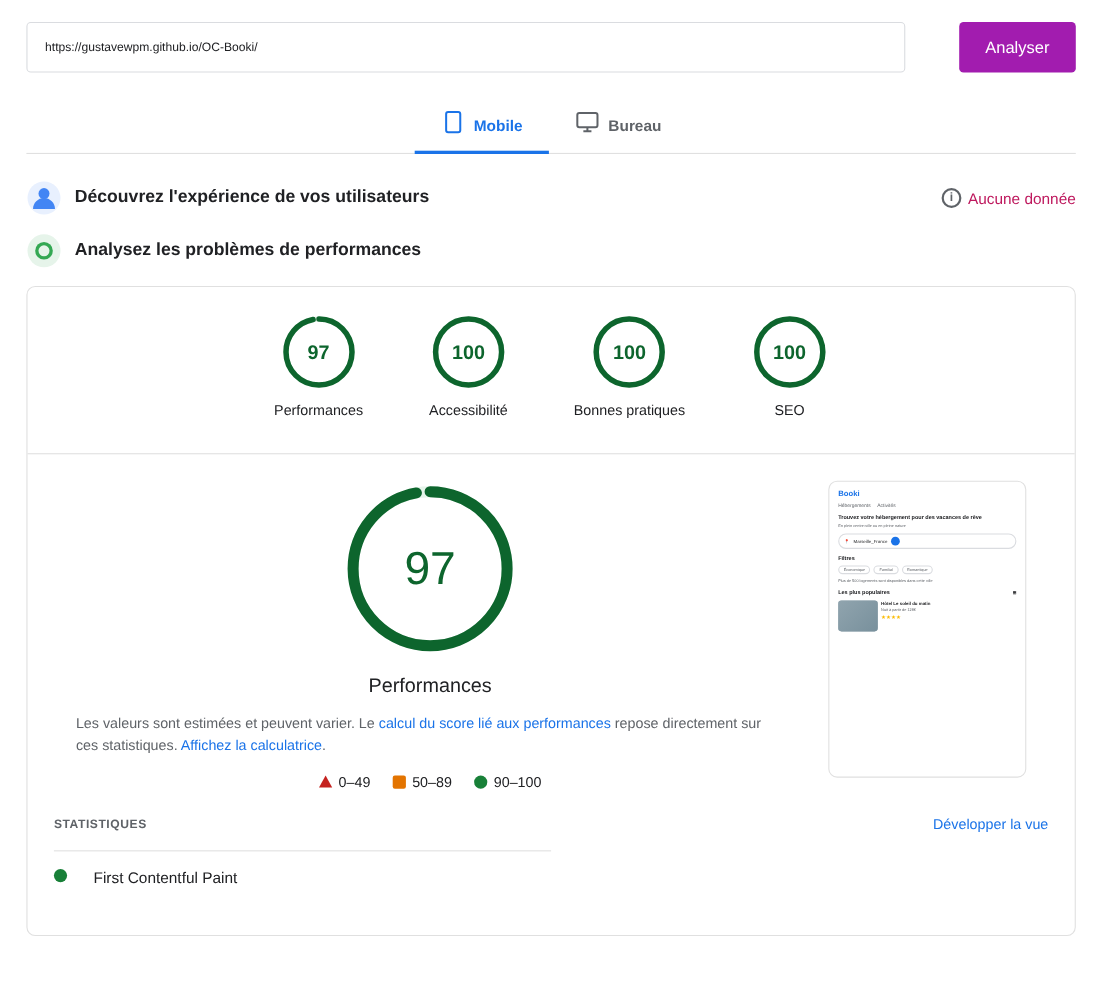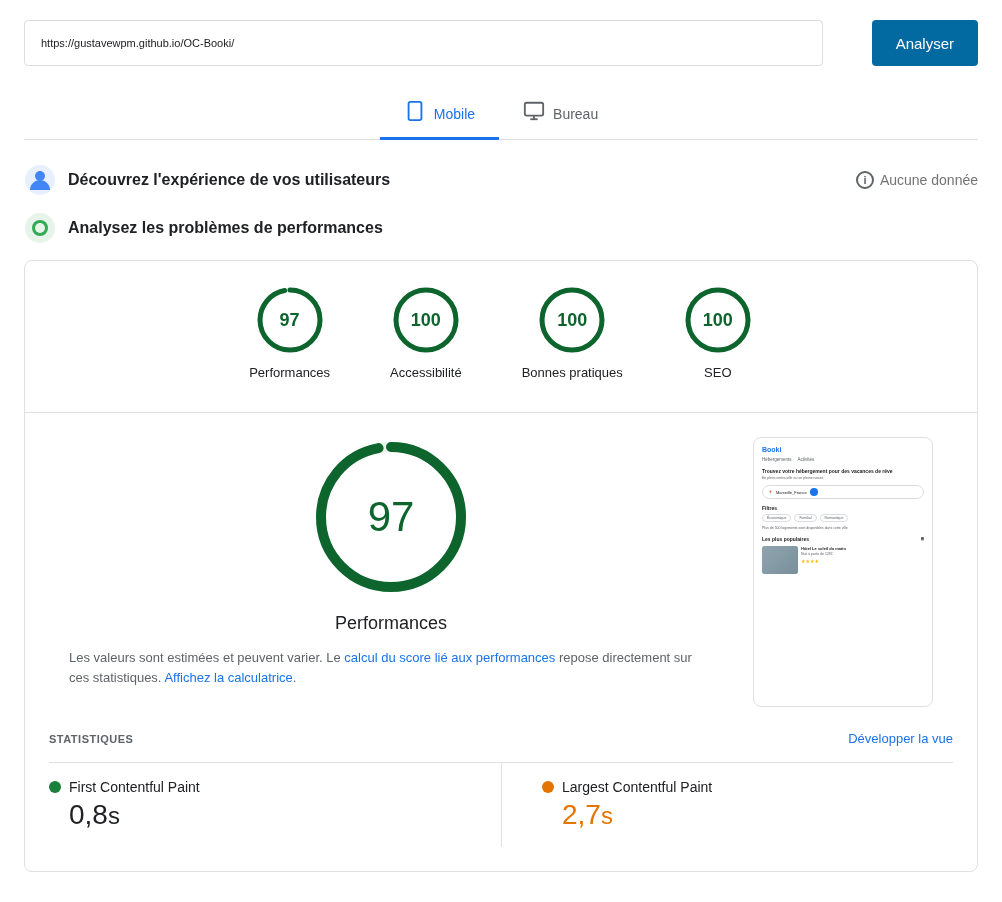--- a/index.html
+++ b/index.html
@@ -14,39 +14,39 @@
       flex: 1;
       border: 1px solid #dadce0;
       border-radius: 4px;
       padding: 0 16px;
       font-size: 11px;
       color: #202124;
       height: 46px;
       outline: none;
     }
     .analyze-btn {
-      background: #0369a1;
+      background: #a21caf;
       color: #fff;
       border: none;
       border-radius: 4px;
       padding: 0 24px;
       font-size: 15px;
       font-weight: 500;
       cursor: pointer;
       height: 46px;
       white-space: nowrap;
       margin-left: 37px;
     }
 
     .tabs { display: flex; justify-content: center; gap: 0; margin-bottom: 24px; border-bottom: 1px solid #e0e0e0; }
     .tab {
       display: flex; align-items: center; gap: 8px;
       padding: 10px 24px;
       font-size: 14px;
-      font-weight: 400;
+      font-weight: 700;
       color: #5f6368;
       cursor: pointer;
       border-bottom: 3px solid transparent;
       margin-bottom: -1px;
     }
     .tab.active { color: #1a73e8; border-bottom-color: #1a73e8; }
     .tab-icon { font-size: 18px; }
 
     .section { display: flex; align-items: center; gap: 12px; margin-bottom: 16px; }
     .section-icon { width: 32px; height: 32px; }
@@ -138,21 +138,21 @@
 
     .stats-section { margin-top: 24px; }
     .stats-header { display: flex; justify-content: space-between; align-items: center; margin-bottom: 16px; }
     .stats-title { font-size: 11px; font-weight: 600; color: #5f6368; text-transform: uppercase; letter-spacing: 0.5px; }
     .expand-link { color: #1a73e8; font-size: 13px; cursor: pointer; }
 
     .metrics-grid { display: grid; grid-template-columns: 1fr 1fr; gap: 0; }
     .metric-item { padding: 16px 0; border-top: 1px solid #e0e0e0; }
     .metric-item:nth-child(odd) { padding-right: 40px; }
     .metric-item:nth-child(even) { padding-left: 40px; border-left: 1px solid #e0e0e0; }
-    .metric-header { display: flex; align-items: center; gap: 8px; margin-bottom: 4px; }
+    .metric-header { display: flex; gap: 24px; margin-bottom: 4px; }
     .metric-dot { width: 12px; height: 12px; border-radius: 50%; flex-shrink: 0; }
     .metric-dot-green { background: #188038; }
     .metric-dot-orange { background: #e37400; }
     .metric-name { font-size: 14px; color: #202124; }
     .metric-value { font-size: 28px; font-weight: 300; color: #202124; padding-left: 20px; }
     .metric-value .unit { font-size: 24px; }
 
     
     .progress-ring { transform: rotate(-90deg); }
   </style>
@@ -193,21 +193,21 @@
     <div class="section-icon">
       <svg width="32" height="32" viewBox="0 0 32 32">
         <circle cx="16" cy="16" r="15" fill="#e8f0fe"></circle>
         <circle cx="16" cy="12" r="5" fill="#4285f4"></circle>
         <path d="M6 26c0-5.5 4.5-10 10-10s10 4.5 10 10" fill="#4285f4"></path>
       </svg>
     </div>
     <span class="section-title">Découvrez l'expérience de vos utilisateurs</span>
     <div class="aucune-data">
       <span class="info-icon">i</span>
-      <span style="color:#737373; cursor:pointer;">Aucune donnée</span>
+      <span style="color:#be185d; cursor:pointer;">Aucune donnée</span>
     </div>
   </div>
 
   <div class="section">
     <div class="section-icon">
       <svg width="32" height="32" viewBox="0 0 32 32">
         <circle cx="16" cy="16" r="15" fill="#e6f4ea"></circle>
         <circle cx="16" cy="16" r="8" fill="#34a853"></circle>
         <circle cx="16" cy="16" r="5" fill="#e6f4ea"></circle>
       </svg>
@@ -277,20 +277,34 @@
           </svg>
           <span class="big-score">97</span>
         </div>
 
         <div class="perf-title">Performances</div>
 
         <p class="perf-desc">
           <span>Les valeurs sont estimées et peuvent varier. Le </span><a href="#">calcul du score lié aux performances</a><span> repose directement sur ces statistiques. </span><a href="#">Affichez la calculatrice</a><span>.</span>
         </p>
 
+        <div class="legend">
+          <div class="legend-item">
+            <div style="width:0;height:0;border-left:6px solid transparent;border-right:6px solid transparent;border-bottom:11px solid #c5221f;"></div>
+            <span>0–49</span>
+          </div>
+          <div class="legend-item">
+            <div style="width:12px;height:12px;background:#e37400;border-radius:2px;"></div>
+            <span>50–89</span>
+          </div>
+          <div class="legend-item">
+            <div style="width:12px;height:12px;background:#188038;border-radius:50%;"></div>
+            <span>90–100</span>
+          </div>
+        </div>
       </div>
 
       <div class="perf-right">
         <div class="preview-img">
           <div class="booki-preview">
             <div class="booki-header">
               <span>Booki</span>
             </div>
             <div class="booki-nav">
               <span>Hébergements</span>
@@ -333,30 +347,18 @@
       <div class="stats-header">
         <span class="stats-title">STATISTIQUES</span>
         <span class="expand-link">Développer la vue</span>
       </div>
       <div class="metrics-grid">
         <div class="metric-item">
           <div class="metric-header">
             <div class="metric-dot metric-dot-green"></div>
             <span class="metric-name">First Contentful Paint</span>
           </div>
-          <div class="metric-value">
-            <span>0,8</span><span class="unit">s</span>
-          </div>
-        </div>
-        <div class="metric-item">
-          <div class="metric-header">
-            <div class="metric-dot metric-dot-orange"></div>
-            <span class="metric-name">Largest Contentful Paint</span>
-          </div>
-          <div class="metric-value" style="color:#e37400;">
-            <span>2,7</span><span class="unit">s</span>
-          </div>
         </div>
       </div>
     </div>
 
   </div>
 </div>
 
 </body></html>

